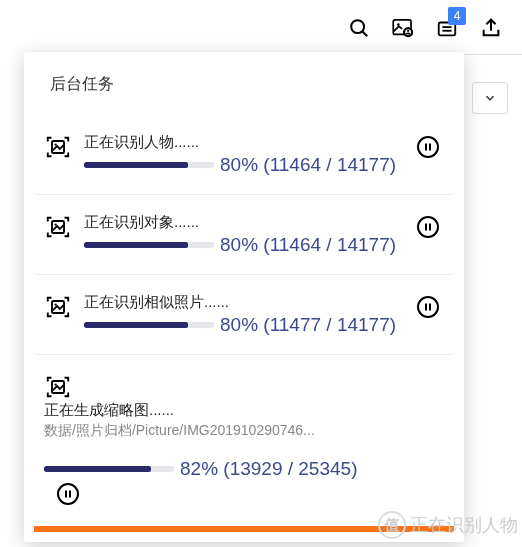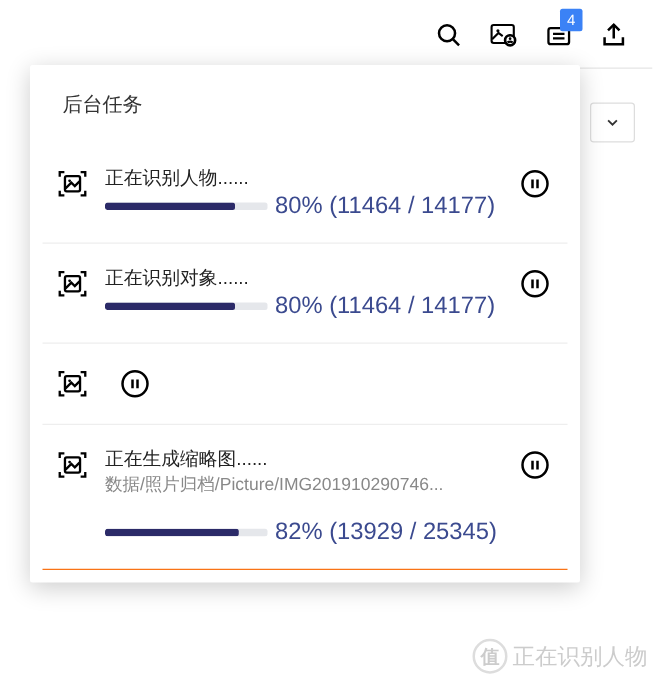--- a/index.html
+++ b/index.html
@@ -88,21 +88,21 @@
       color: #333;
       padding: 22px 0 20px 26px;
     }
     .task {
       display: flex;
       align-items: flex-start;
       padding: 18px 12px 18px 10px;
       border-bottom: 1px solid #eee;
       margin: 0 10px;
     }
-    .task:last-child { border-bottom: 1px solid #f97316; }
+    .task:last-child { border-bottom: 6px solid #f97316; flex-direction: column; }
     .task-icon {
       width: 28px;
       height: 28px;
       flex-shrink: 0;
       margin-right: 12px;
       display: flex;
       align-items: center;
       justify-content: center;
       color: #000;
     }
@@ -296,20 +296,30 @@
       <svg width="26" height="26" viewBox="0 0 28 28" fill="none" stroke="currentColor" stroke-width="2">
         <path d="M3 8 V4 H7"></path>
             <path d="M21 4 H25 V8"></path>
         <path d="M25 20 V24 H21"></path>
             <path d="M7 24 H3 V20"></path>
         <rect x="7.5" y="7.5" width="13" height="13" rx="1.5"></rect>
         <circle cx="11.5" cy="11.5" r="1.2" fill="currentColor" stroke="none"></circle>
         <path d="M8 18 L13 13 L16 16 L20 12"></path>
       </svg>
     </div>
+    <div class="task-body">
+      <div class="task-label">正在识别相似照片......</div>
+
+      <div class="task-bar-row">
+        <div class="bar">
+          <div class="bar-fill" style="width:80%"></div>
+        </div>
+        <div class="task-prog">80% (11477 / 14177)</div>
+      </div>
+    </div>
     <div class="task-pause">
       <svg width="24" height="24" viewBox="0 0 24 24" fill="none" stroke="currentColor" stroke-width="2">
         <circle cx="12" cy="12" r="10"></circle>
         <line x1="10" y1="8.5" x2="10" y2="15.5"></line>
         <line x1="14" y1="8.5" x2="14" y2="15.5"></line>
       </svg>
     </div>
   </div>
       <div class="task">
     <div class="task-icon">

